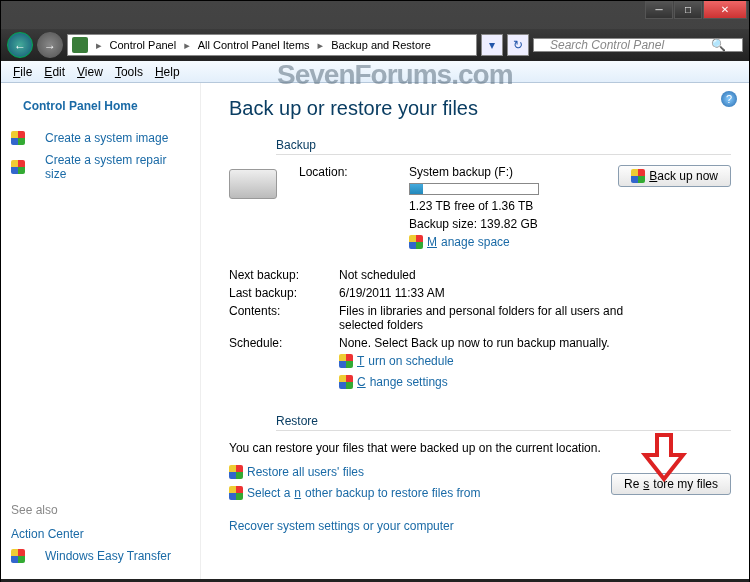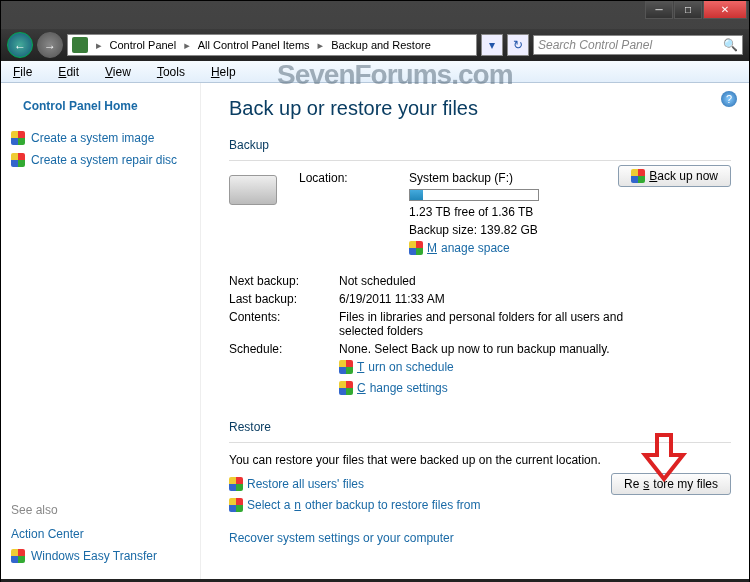--- a/index.html
+++ b/index.html
@@ -9,37 +9,37 @@
 .wbtn { width: 28px; height: 18px; margin-left: 1px; border: 1px solid #555; border-top: none; display: flex; align-items: center; justify-content: center; color: #fff; font-size: 10px; background: linear-gradient(#555,#333); cursor: pointer; }
 .wbtn.close { width: 44px; background: linear-gradient(#e66,#c33); }
 .navbar { height: 32px; background: linear-gradient(#3a3a3a,#222); display: flex; align-items: center; padding: 0 6px; gap: 4px; }
 .navbtn { width: 26px; height: 26px; border-radius: 50%; background: radial-gradient(#4a9,#157); border: 1px solid #0a5; display: flex; align-items: center; justify-content: center; color: #fff; cursor: pointer; }
 .navbtn.disabled { background: radial-gradient(#888,#555); border-color: #666; }
 .addr { flex: 1; height: 22px; background: #fff; border: 1px solid #888; display: flex; align-items: center; font-size: 11px; }
 .addr .sep { color: #666; padding: 0 4px; }
 .addr .crumb { padding: 0 4px; cursor: pointer; }
 .addr .cp-icon { width: 16px; height: 16px; background: #3a7d3a; margin: 0 4px; border-radius: 2px; }
 .addr-btn { width: 22px; height: 22px; background: #eef; border: 1px solid #888; display:flex;align-items:center;justify-content:center;color:#25a;cursor:pointer; }
-.search { width: 210px; height: 20px; background: #fff; border: 1px solid #888; display: flex; align-items: center; padding: 0 4px; color: #888; font-style: italic; }
+.search { width: 210px; height: 14px; background: #fff; border: 1px solid #888; display: flex; align-items: center; padding: 0 16px; color: #888; font-style: italic; }
 .search .mag { margin-left: auto; color: #25a; font-style: normal; cursor:pointer; }
-.menubar { height: 22px; background: linear-gradient(#f6fbff,#e3effb); border-bottom: 1px solid #b6c8db; display: flex; align-items: center; padding: 0 6px; gap: 14px; position: relative; }
+.menubar { height: 22px; background: linear-gradient(#f6fbff,#e3effb); border-bottom: 1px solid #b6c8db; display: flex; align-items: center; padding: 0 6px; gap: 0; position: relative; }
 .menubar .mi { padding: 2px 6px; cursor: pointer; }
 .menubar .mi u { text-decoration: underline; }
 .watermark { position: absolute; left: 276px; top: -2px; font-size: 28px; font-weight: bold; color: rgba(80,100,115,.5); letter-spacing: -1px; font-family: Arial; pointer-events: none; }
 .body { display: flex; height: calc(582px - 28px - 32px - 22px - 4px); background: #fff; }
 .sidebar { width: 200px; background: #fff; padding: 12px 10px; border-right: 1px solid #eee; display:flex; flex-direction:column; }
 .sidebar .home { color: #1a6aa6; padding: 4px 12px; margin-bottom: 10px; cursor:pointer;font-weight:bold; }
-.sidebar .link { color: #1a6aa6; display: flex; align-items: center; gap: 6px; padding: 4px 0; cursor: pointer; }
+.sidebar .link { color: #1a6aa6; display: flex; align-items: center; gap: 20px; padding: 4px 0; cursor: pointer; }
 .shield { width: 14px; height: 14px; background: conic-gradient(#e33 0 25%, #3a3 0 50%, #36c 0 75%, #ec3 0); border-radius: 2px; flex-shrink:0; }
 .seealso { margin-top:auto; padding-top: 10px; }
 .seealso .hdr { color: #888; padding: 4px 0 6px; }
 .main { flex: 1; padding: 14px 18px 10px 28px; position: relative; }
 .help { position: absolute; right: 12px; top: 8px; width: 16px; height: 16px; border-radius: 50%; background: radial-gradient(#8cf,#26a); color: #fff; font-size: 11px; display:flex;align-items:center;justify-content:center;cursor:pointer; }
 .main h1 { color: #0a3d62; font-size: 20px; font-weight: normal; margin-bottom: 18px; }
-.section-hdr { color: #0a3d62; font-size: 12px; border-bottom: 1px solid #ddd; padding-bottom: 8px; margin-bottom: 10px; display:flex; }
+.section-hdr { color: #0a3d62; font-size: 12px; border-bottom: 1px solid #ddd; padding-bottom: 2px; margin-bottom: 10px; display:flex;margin-left:47px; }
 .row { display: flex; margin-bottom: 4px; font-size: 12px; }
 .lbl { width: 110px; color: #000; }
 .val { flex: 1; color: #000; }
 .btn { background: linear-gradient(#fdfdfd,#e6e6e6); border: 1px solid #8a9db0; border-radius: 3px; padding: 3px 12px; font-size: 12px; cursor: pointer; display:inline-flex; align-items:center; gap:4px; }
 .btn u { text-decoration: underline; }
 .rightcol { position: absolute; right: 18px; }
 .hdd { width: 48px; height: 30px; background: linear-gradient(#eee,#bbb); border: 1px solid #999; border-radius: 3px; margin: 4px 0; }
 .meter { width: 130px; height: 12px; border: 1px solid #888; background: #fff; }
 .meter .fill { height: 100%; background: linear-gradient(#4ad,#28b); }
 .lnk { color: #1a6aa6; cursor: pointer; display:inline-flex; align-items:center; gap:4px; }
@@ -91,21 +91,21 @@
 
   <div class="body">
     <div class="sidebar">
       <div class="home">Control Panel Home</div>
       <div class="link">
           <span class="shield"></span>
           <span>Create a system image</span>
         </div>
       <div class="link">
           <span class="shield"></span>
-          <span>Create a system repair disc</span>
+          <span>Create a system repair size</span>
         </div>
       <div class="seealso">
         <div class="hdr">See also</div>
         <div class="link">
             <span>Action Center</span>
           </div>
         <div class="link">
             <span class="shield"></span>
             <span>Windows Easy Transfer</span>
           </div>

